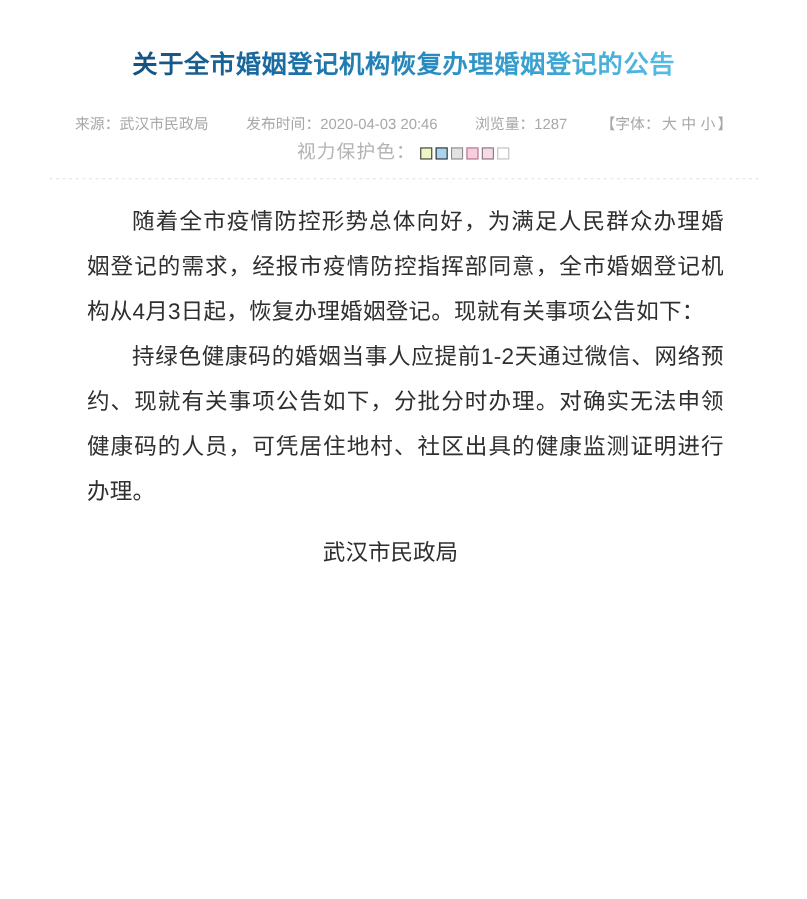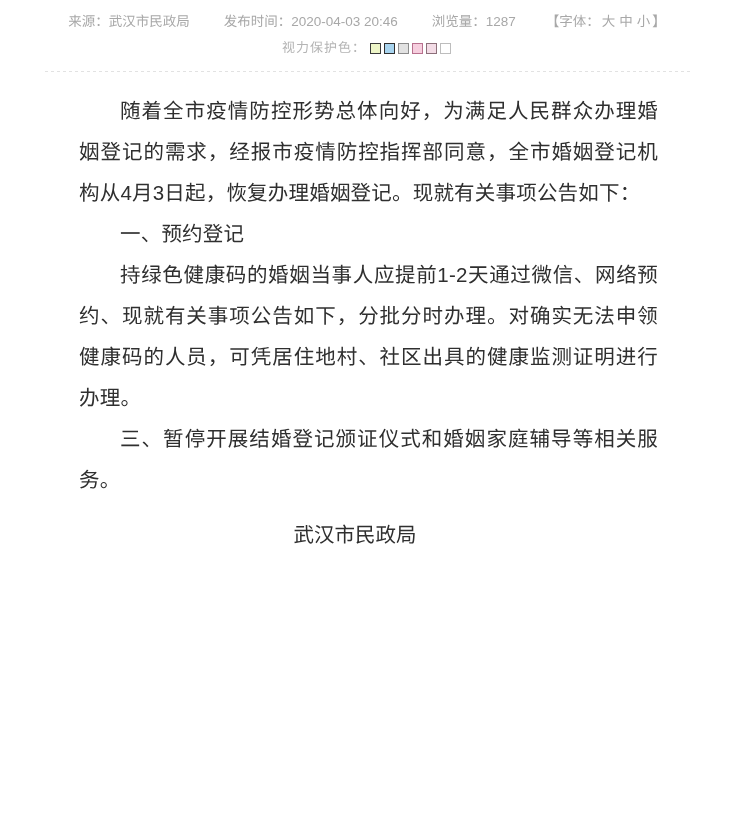--- a/index.html
+++ b/index.html
@@ -60,21 +60,21 @@
   .meta-font-opt {
     display: inline-block;
     padding: 0 2px;
     cursor: pointer;
   }
 
   
   .eyecare-row {
     margin-top: 6px;
     text-align: center;
-    font-size: 13px;
+    font-size: 17px;
     color: #b4b4b4;
     line-height: 18px;
   }
   .eyecare-label {
     display: inline-block;
     vertical-align: middle;
     letter-spacing: 1px;
   }
   .swatches {
     display: inline-block;
@@ -128,35 +128,36 @@
     line-height: 41px;
     padding-right: 24px;
   }
   .sign-line { display: block; }
 </style>
 </head>
 <body>
 
 <div class="article">
 
+  <div class="title-wrap">
+    <h1 class="article-title">关于全市婚姻登记机构恢复办理婚姻登记的公告</h1>
+  </div>
 
   <div class="meta-row">
     <span class="meta-item"><span>来源：</span><span>武汉市民政局</span></span><span class="meta-gap-1"></span><span class="meta-item"><span>发布时间：</span><span>2020-04-03 20:46</span></span><span class="meta-gap-2"></span><span class="meta-item"><span>浏览量：</span><span>1287</span></span><span class="meta-gap-3"></span><span class="meta-item"><span>【</span><span>字体：</span><span class="meta-font-opt">大</span><span class="meta-font-opt">中</span><span class="meta-font-opt">小</span><span>】</span></span>
   </div>
 
   <div class="eyecare-row">
     <span class="eyecare-label">视力保护色：</span><span class="swatches" id="swatches"><span class="swatch" style="background: rgb(238, 246, 200); border: 1px solid rgb(59, 59, 59);"></span><span class="swatch" style="background: rgb(168, 212, 239); border: 1px solid rgb(47, 47, 47);"></span><span class="swatch" style="background: rgb(226, 226, 226); border: 1px solid rgb(140, 140, 140);"></span><span class="swatch" style="background: rgb(246, 206, 222); border: 1px solid rgb(184, 112, 142);"></span><span class="swatch" style="background: rgb(243, 220, 230); border: 1px solid rgb(140, 111, 122);"></span><span class="swatch" style="background: rgb(255, 255, 255); border: 1px solid rgb(189, 189, 189);"></span></span>
   </div>
 
   <div class="divider"></div>
 
   <div class="body-content" id="body-content">
       <p class="para">随着全市疫情防控形势总体向好，为满足人民群众办理婚姻登记的需求，经报市疫情防控指挥部同意，全市婚姻登记机构从4月3日起，恢复办理婚姻登记。现就有关事项公告如下：</p>
-      <p class="para">一、预约登记</p>
       <p class="para">持绿色健康码的婚姻当事人应提前1-2天通过微信、网络预约、现就有关事项公告如下，分批分时办理。对确实无法申领健康码的人员，可凭居住地村、社区出具的健康监测证明进行办理。</p>
-      <p class="para">三、暂停开展结婚登记颁证仪式和婚姻家庭辅导等相关服务。</p>
     </div>
 
   <div class="sign-block">
     <span class="sign-line">武汉市民政局</span>
   </div>
 
 </div>
 
 </body></html>

